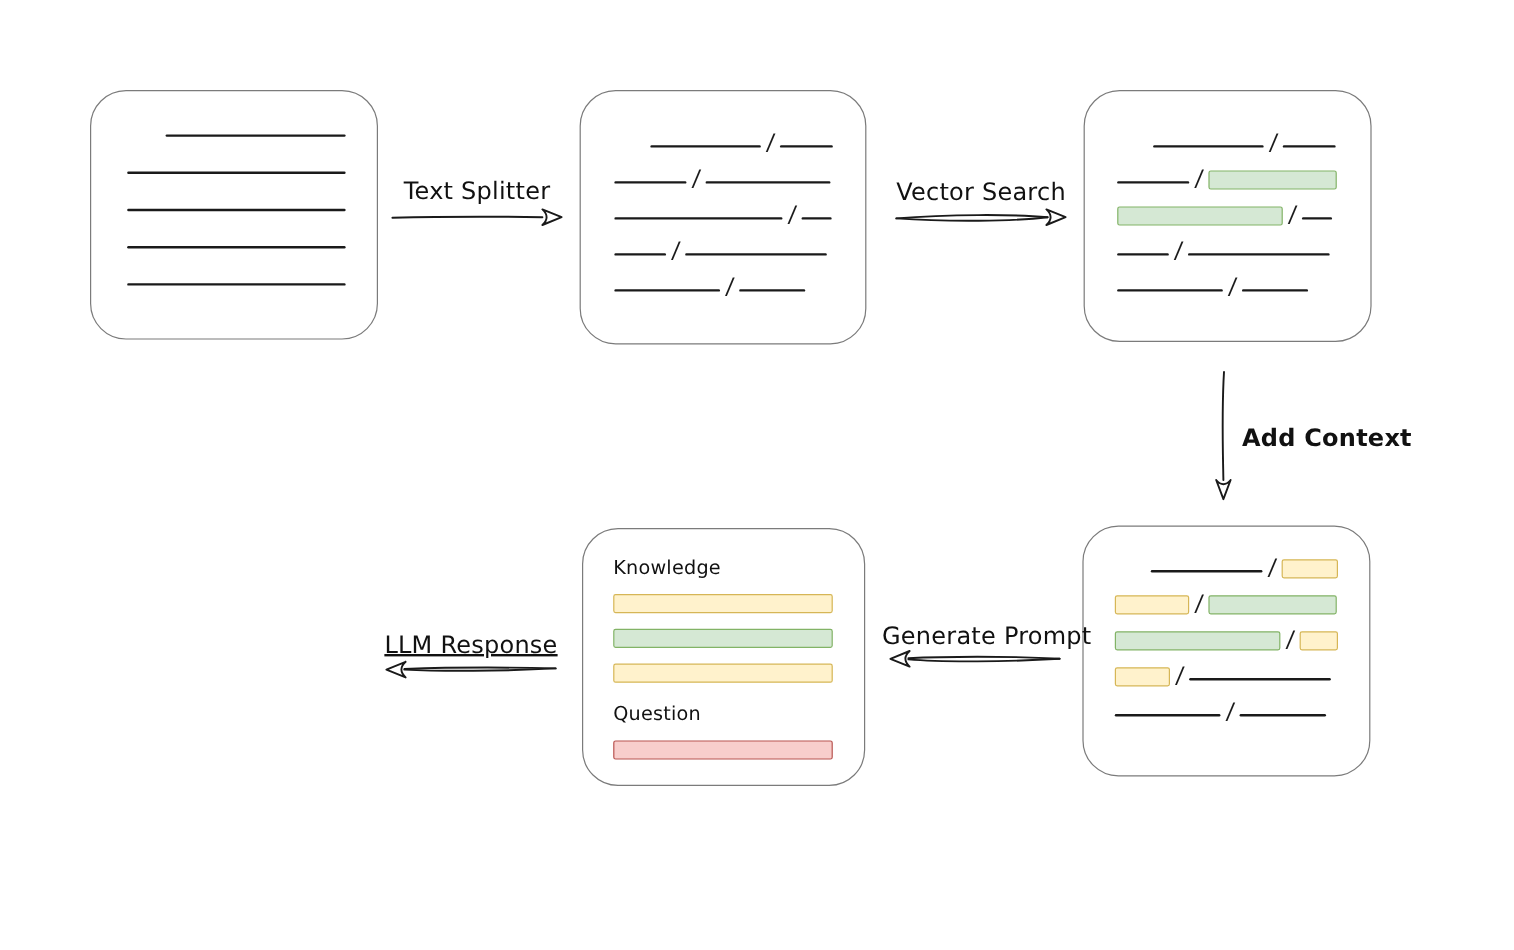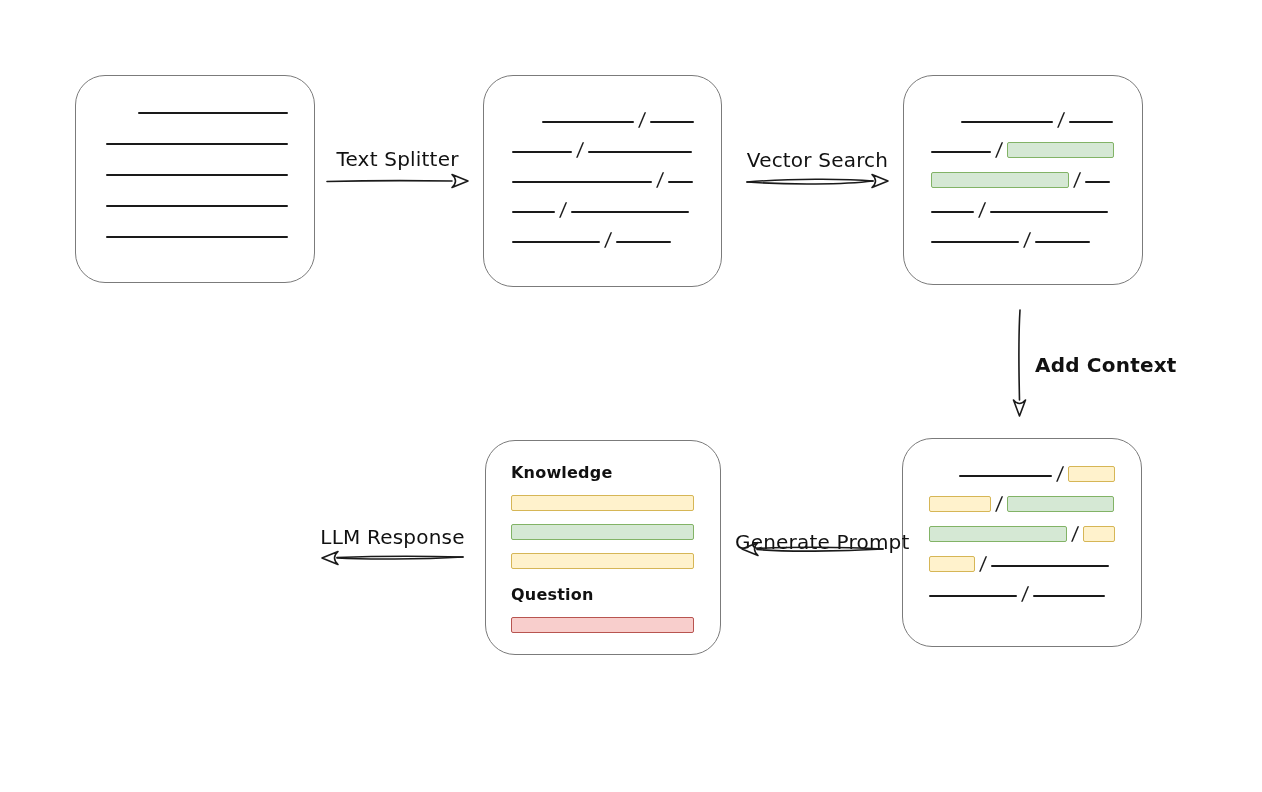--- a/index.html
+++ b/index.html
@@ -25,21 +25,21 @@
   .bar{width:183px;height:16px;border-radius:2px;box-sizing:border-box;margin-top:13px;}
   .bar-yellow{background:var(--yellow-fill,#fff2cc);border:1.2px solid var(--yellow-border,#d6b656);}
   .bar-green{background:var(--green-fill,#d5e8d4);border:1.2px solid var(--green-border,#82b366);}
   .bar-red{background:var(--red-fill,#f8cecc);border:1.2px solid var(--red-border,#b85450);}
   .footer-text{position:absolute;left:780px;top:688px;width:400px;text-align:center;font-size:17px;letter-spacing:.2px;}
   
   #box-source   {left:75px;  top:75px;  width:240px;height:208px;padding:13px 0 0 30px;}
   #box-split    {left:483px; top:75px;  width:239px;height:212px;padding:23px 0 0 28px;}
   #box-matched  {left:903px; top:75px;  width:240px;height:210px;padding:23px 0 0 27px;}
   #box-answer   {left:75px;  top:443px; width:240px;height:207px;padding:22px 0 0 32px;}
-  #box-prompt   {left:485px; top:440px; width:236px;height:215px;padding:22px 0 0 25px;font-weight:bold;}
+  #box-prompt   {left:485px; top:440px; width:236px;height:215px;padding:22px 0 0 25px;}
   #box-context  {left:902px; top:438px; width:240px;height:209px;padding:14px 0 0 26px;}
   #box-source .seg-row{height:31px;}
   #box-answer .answer-rows{margin-top:6px;}
   .q-label{margin-top:16px;}
 </style>
 </head>
 <body>
 
 <div class="canvas">
 
@@ -179,28 +179,28 @@
     <path d="M2 12 C 45 15, 100 14.5, 128 11"></path>
     <path d="M127 4.5 L143 11 L127 17.5 M127 4.5 Q134 11 127 17.5"></path>
   </svg>
 
   <div class="arrow-label" style="left:1035px;top:353px;font-weight:bold;">Add Context</div>
   <svg class="arrow-svg" style="left:1008px;top:308px;" width="24" height="112">
     <path d="M12 2 C 10 35, 11 65, 11.5 92"></path>
     <path d="M5.5 92 L11.5 108 L17.5 92 M5.5 92 Q11.5 99 17.5 92"></path>
   </svg>
 
-  <div class="arrow-label" style="left:735px;top:530px;width:150px;text-align:center;">Generate Prompt</div>
+  <div class="arrow-label" style="left:735px;top:518px;width:150px;text-align:center;">Generate Prompt</div>
   <svg class="arrow-svg" style="left:740px;top:538px;" width="145" height="22">
     <path d="M143 11 C 100 8.5, 45 9, 17 10.5"></path>
     <path d="M143 11 C 100 13.5, 45 14, 17 11.5"></path>
     <path d="M18 4.5 L2 11 L18 17.5 M18 4.5 Q11 11 18 17.5"></path>
   </svg>
 
-  <div class="arrow-label" style="left:320px;top:525px;width:145px;text-align:center;">LLM Response</div>
+  <div class="arrow-label" style="left:320px;top:525px;width:145px;text-align:center;text-decoration:underline;">LLM Response</div>
   <svg class="arrow-svg" style="left:320px;top:547px;" width="145" height="22">
     <path d="M143 10 C 100 9, 45 9.5, 17 10.5"></path>
     <path d="M143 10 C 100 12.5, 45 12.5, 17 11"></path>
     <path d="M18 4.5 L2 11 L18 17.5 M18 4.5 Q11 11 18 17.5"></path>
   </svg>
 
 
 </div>
 
 </body></html>

